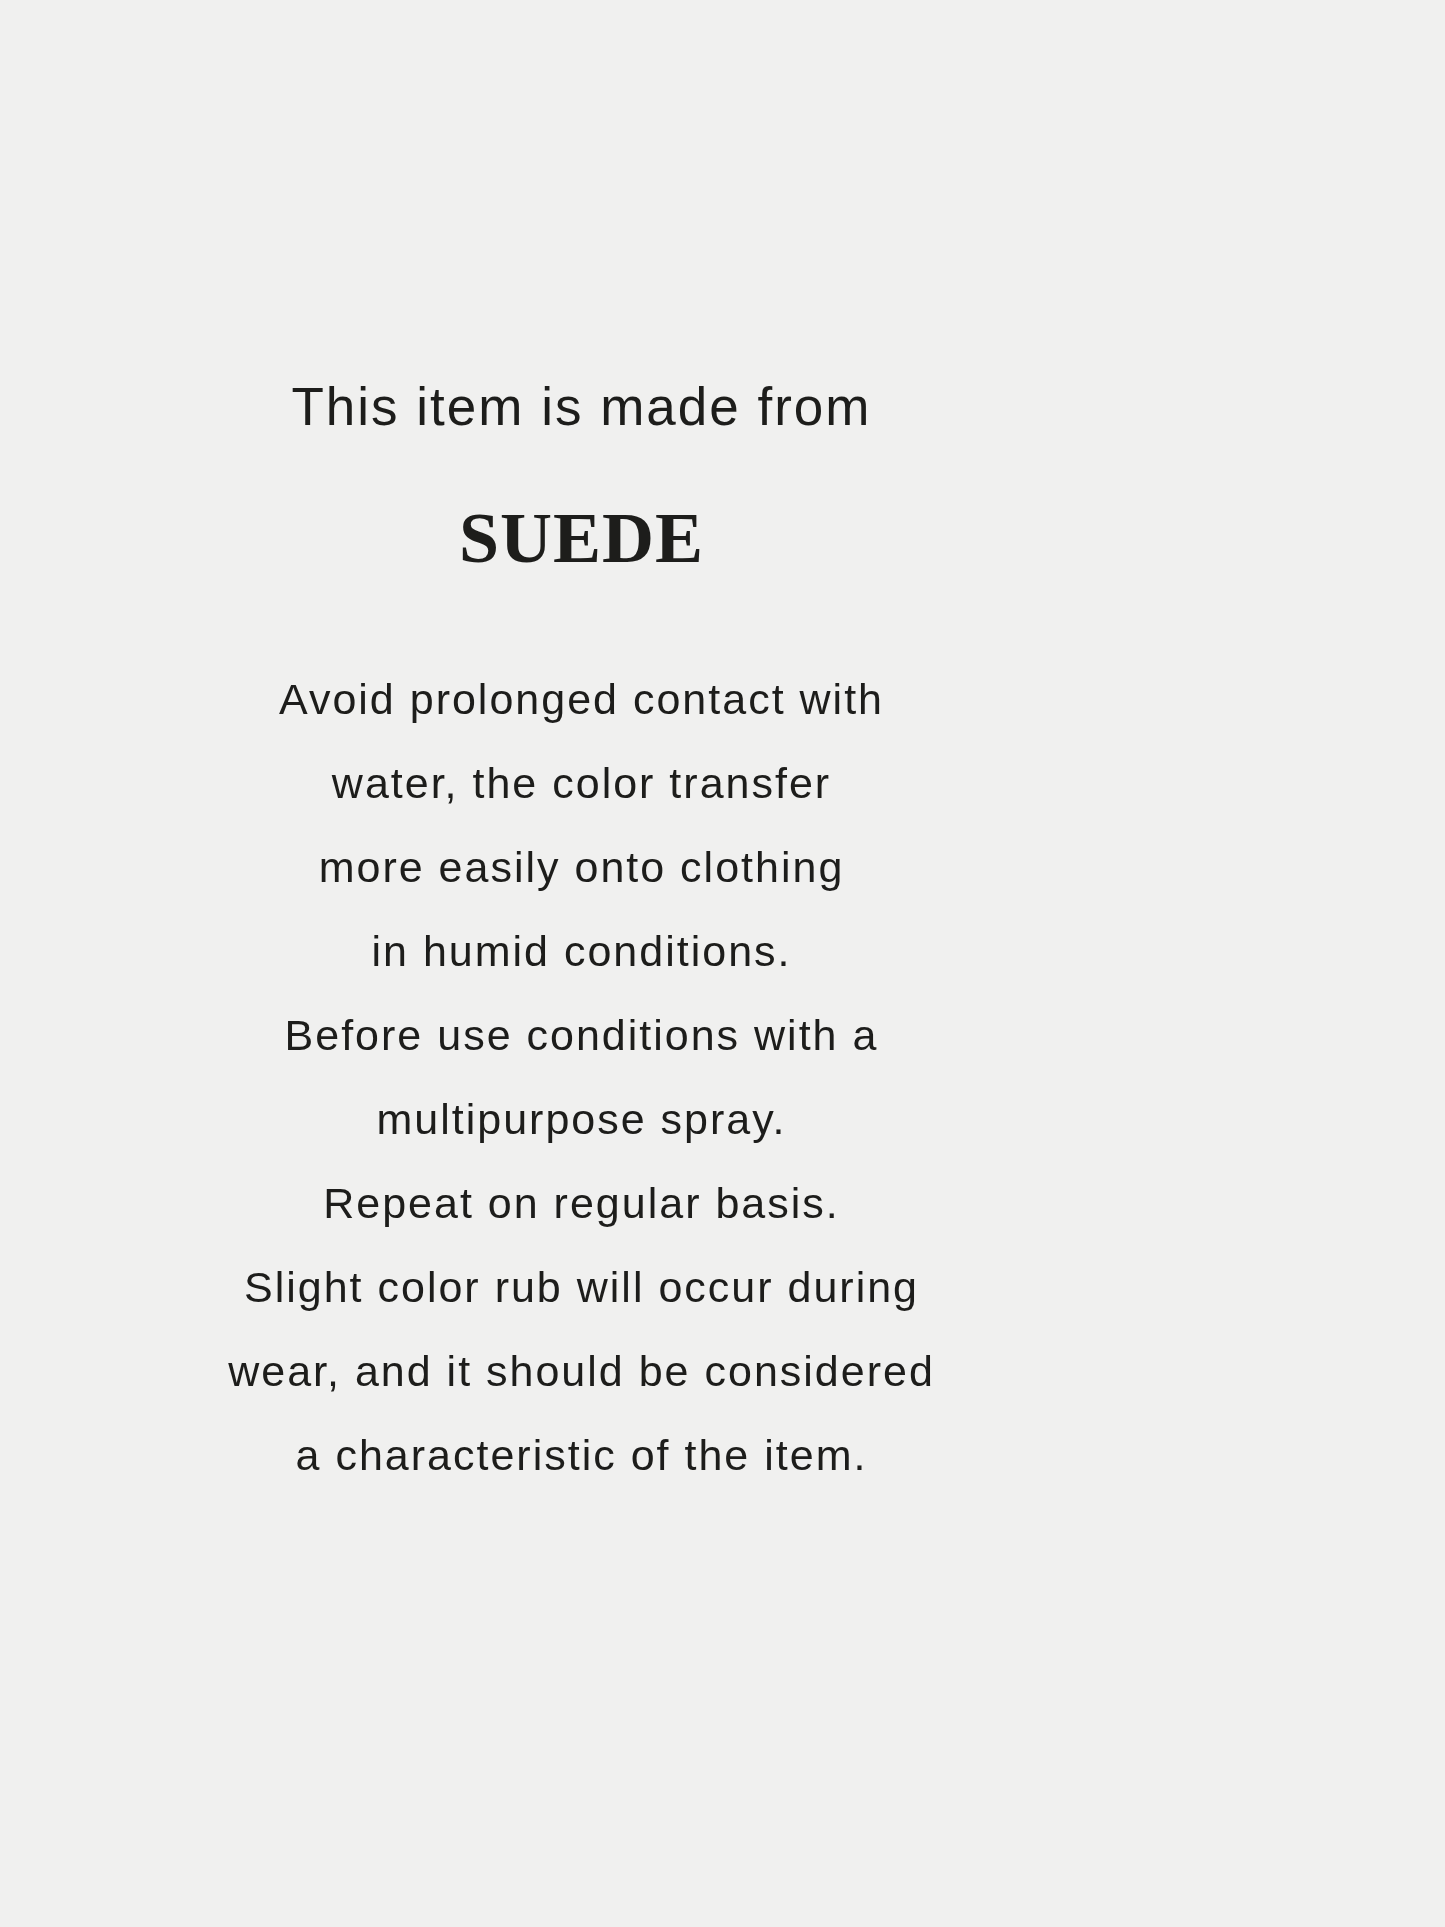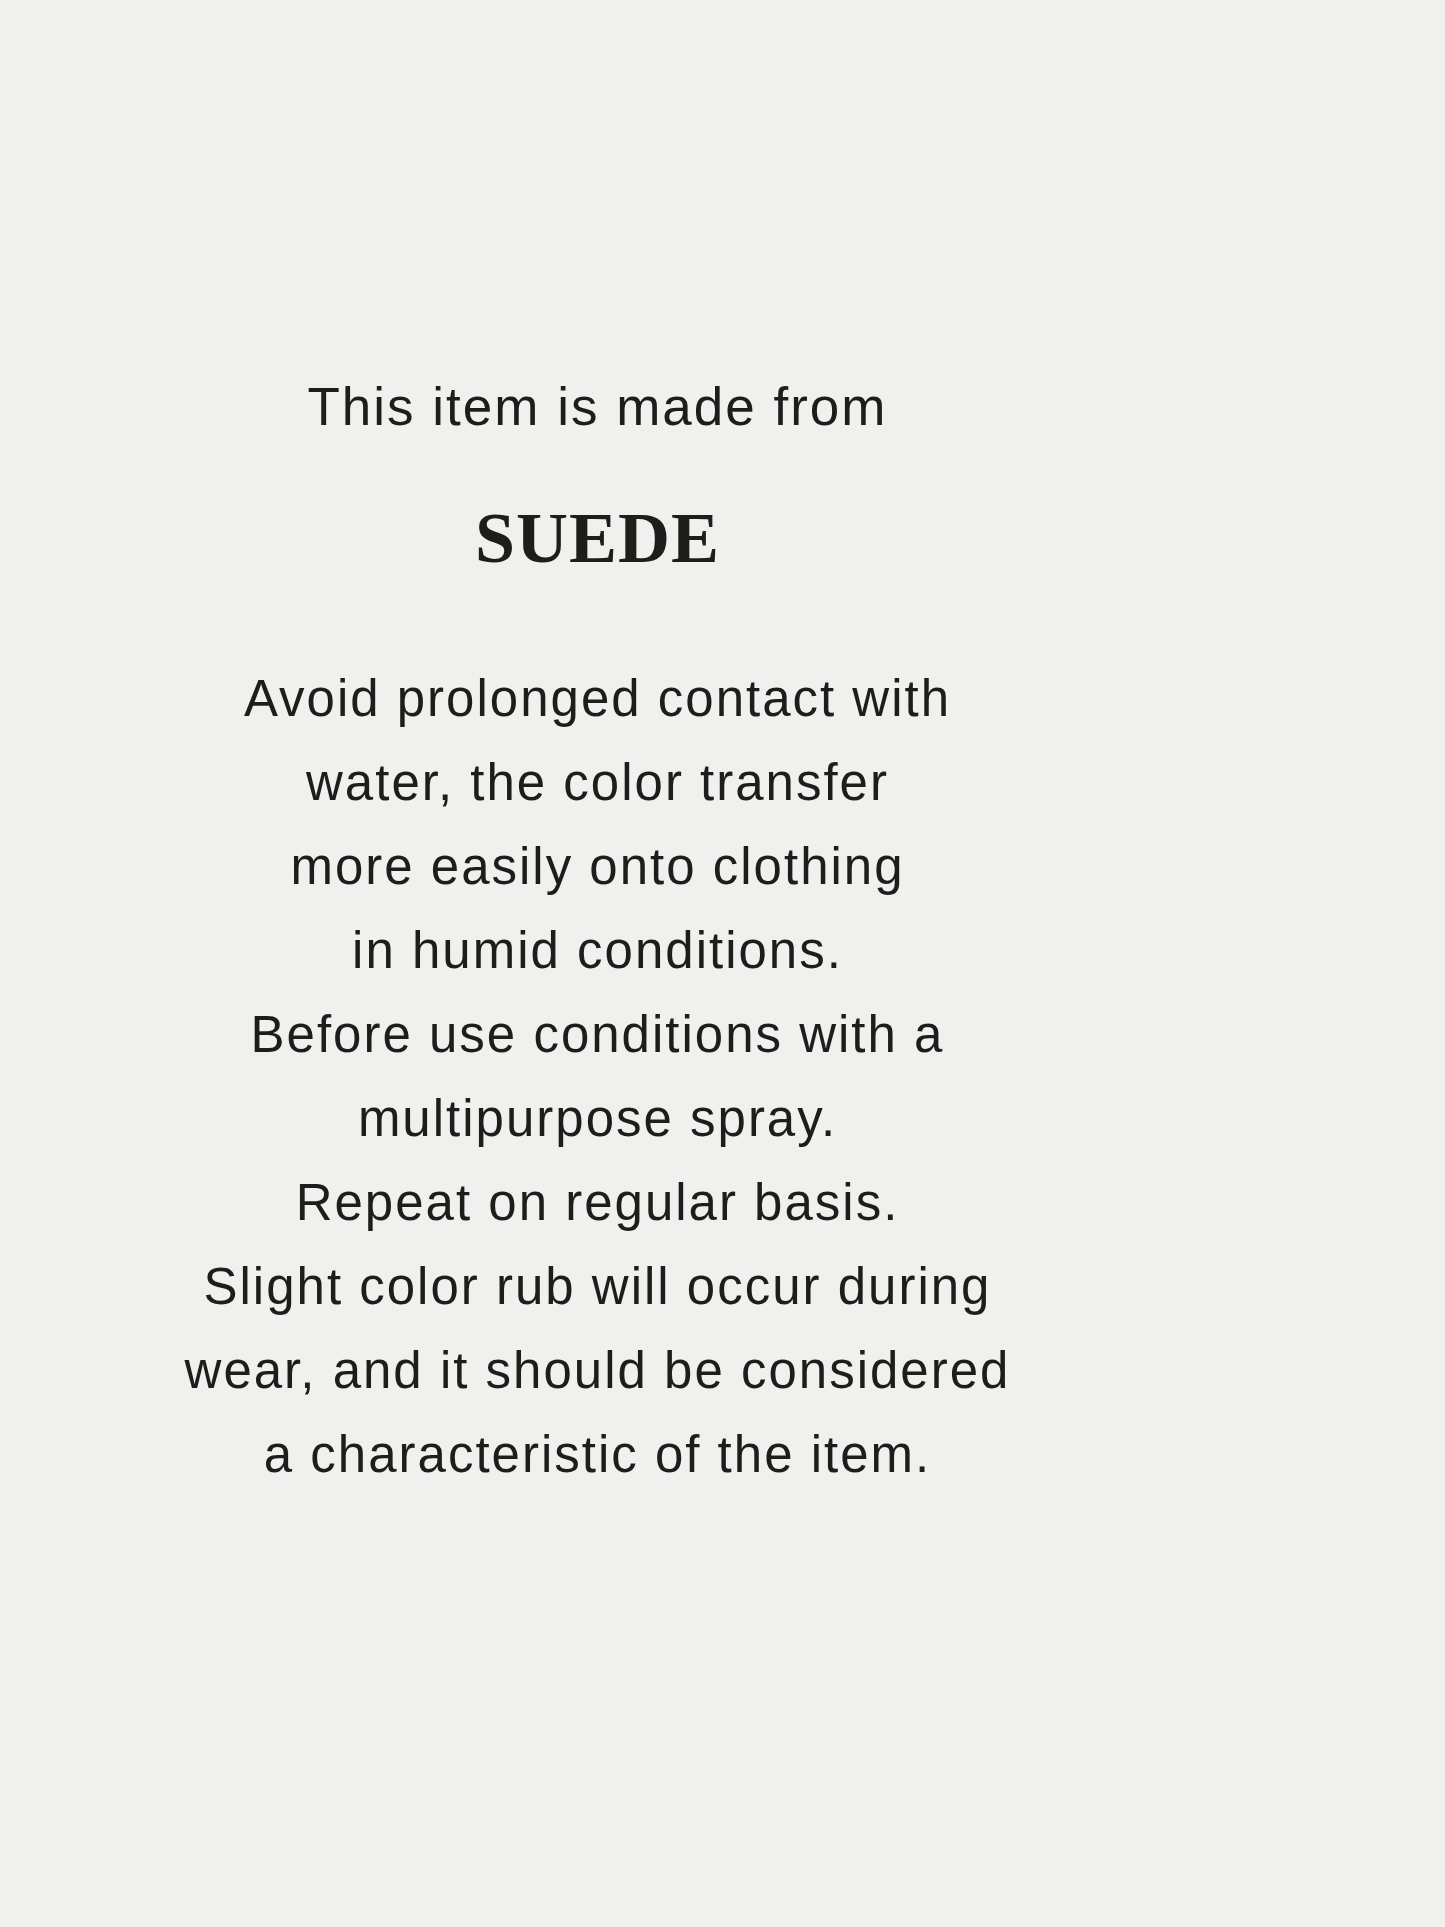--- a/index.html
+++ b/index.html
@@ -14,40 +14,39 @@
     overflow: hidden;
     font-family: "Liberation Sans", sans-serif;
     color: var(--ink, #1d1d1b);
   }
   .text-column {
     position: absolute;
     left: 0;
     top: 0;
     width: 1163px;
     text-align: center;
-    margin-left: 16px;
   }
   .intro {
     margin-top: 380px;
     font-size: 53px;
     line-height: 53px;
     letter-spacing: 2px;
     font-weight: 400;
   }
   .material {
     margin-top: 69px;
     font-family: "Liberation Serif", serif;
     font-weight: 600;
     font-size: 72px;
     line-height: 72px;
     letter-spacing: 1px;
   }
   .care {
     margin-top: 83px;
-    font-size: 51px;
+    font-size: 43px;
     line-height: 84px;
     letter-spacing: 2px;
     font-weight: 400;
   }
   .care-line {
     white-space: nowrap;
   }
 </style>
 </head>
 <body>

